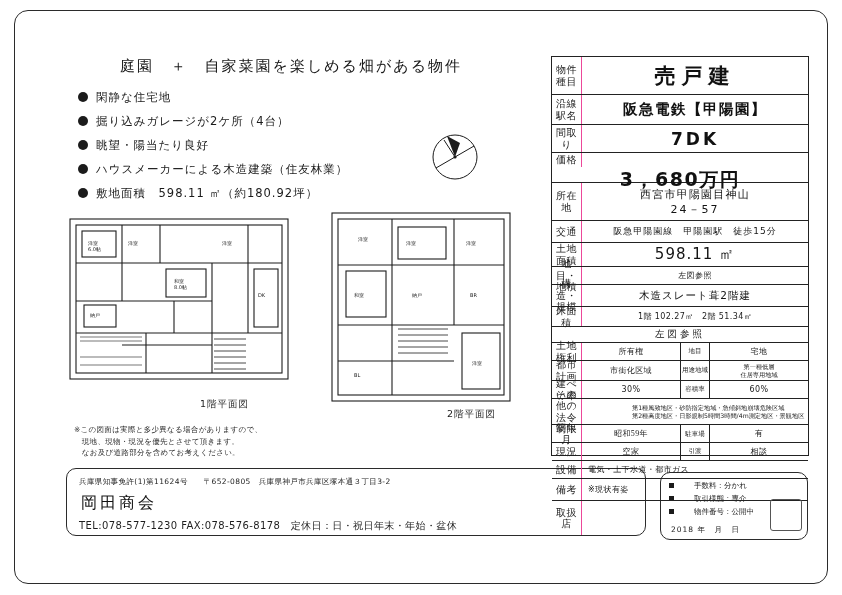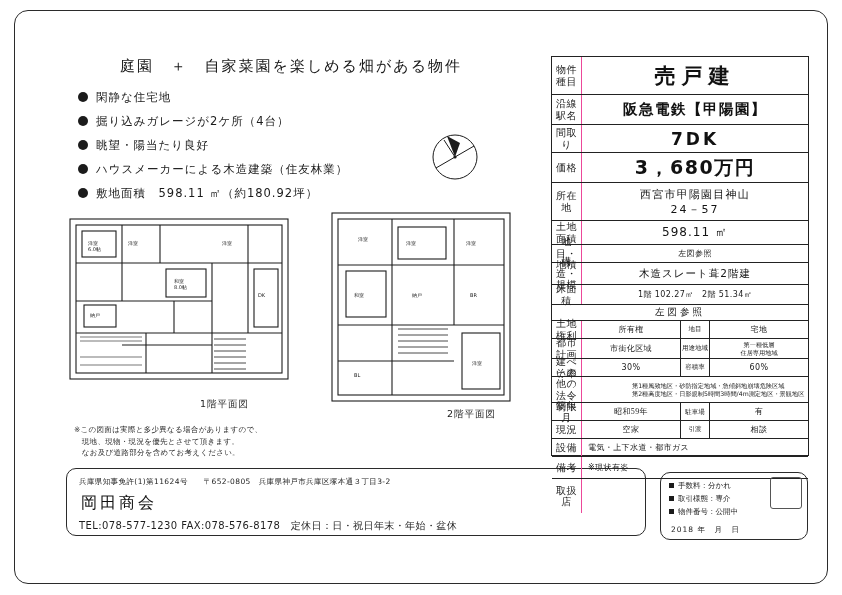--- a/index.html
+++ b/index.html
@@ -28,38 +28,38 @@
   
   .disclaimer{position:absolute;left:74px;top:424px;width:250px;font-size:7.5px;line-height:1.55;color:#2a2a2a;letter-spacing:.3px;}
 
   
   .company{position:absolute;left:66px;top:468px;width:580px;height:68px;border:1.2px solid #2b2b2b;border-radius:10px;box-sizing:border-box;}
   .company .lic{position:absolute;left:12px;top:8px;font-size:7.5px;letter-spacing:.4px;color:#1d1d1d;white-space:nowrap;}
   .company .name{position:absolute;left:14px;top:24px;font-size:16px;letter-spacing:3px;color:#111;font-family:"DejaVu Serif","Liberation Serif",serif;}
   .company .tel{position:absolute;left:12px;top:50px;font-size:10px;letter-spacing:.4px;color:#1d1d1d;white-space:nowrap;}
 
   .remarks{position:absolute;left:660px;top:472px;width:148px;height:68px;border:1.2px solid #2b2b2b;border-radius:10px;box-sizing:border-box;font-size:7.5px;line-height:1.75;padding:6px 0 0 8px;color:#1d1d1d;}
-  .remarks .rline{display:flex;align-items:center;white-space:nowrap;}
+  .remarks .rline{display:flex;align-items:center;white-space:nowrap;gap:16px;}
   .remarks .sq{display:inline-block;width:5px;height:5px;background:#1b1b1b;margin-right:4px;flex:none;}
   .remarks .date{margin-top:5px;letter-spacing:1px;padding-left:2px;}
 
   
   .spec{position:absolute;left:551px;top:56px;width:258px;height:400px;border:1.2px solid #222;box-sizing:border-box;background:#fff;}
   .row{display:flex;border-bottom:1px solid #222;box-sizing:border-box;}
   .row:last-child{border-bottom:none;}
   .lbl{width:30px;flex:none;border-right:1px solid #ec4899;display:flex;align-items:center;justify-content:center;text-align:center;font-size:10px;line-height:1.15;letter-spacing:.5px;color:#1c1c1c;box-sizing:border-box;padding:1px;}
   .val{flex:1;display:flex;align-items:center;justify-content:center;box-sizing:border-box;}
   .big-title{font-size:21px;letter-spacing:6px;font-family:"DejaVu Serif","Liberation Serif",serif;color:#111;font-weight:bold;}
   .line-title{font-size:14.5px;letter-spacing:1.5px;font-weight:bold;color:#111;}
   .madori{font-size:17px;letter-spacing:3px;font-weight:bold;color:#111;}
   .price{font-size:19px;letter-spacing:1.5px;font-weight:bold;color:#111;}
   .addr1{font-size:11px;letter-spacing:1.2px;color:#141414;}
   .addr2{font-size:11px;letter-spacing:2px;color:#141414;}
   .access{font-size:9px;letter-spacing:1px;color:#161616;}
-  .area-v{font-size:12px;letter-spacing:1px;color:#141414;}
+  .area-v{font-size:15px;letter-spacing:1px;color:#141414;}
   .ref{font-size:9.5px;letter-spacing:3px;color:#141414;}
   .struct{font-size:10.5px;letter-spacing:1px;color:#141414;}
   .small{font-size:8px;letter-spacing:.4px;color:#1a1a1a;}
   .xsmall{font-size:6.2px;letter-spacing:0;color:#1a1a1a;line-height:1.25;}
   .lbl2{width:30px;flex:none;border-right:1px solid #222;border-left:1px solid #222;display:flex;align-items:center;justify-content:center;text-align:center;font-size:6.5px;line-height:1.15;color:#1c1c1c;box-sizing:border-box;}
   .leftlines{width:100%;text-align:left;padding-left:6px;box-sizing:border-box;}
   .stamp{position:absolute;right:6px;bottom:4px;width:30px;height:30px;border:1px solid #555;border-radius:3px;}
 
   svg{display:block;}
 </style>
@@ -230,35 +230,41 @@
         </div>
     </div>
 
     <div class="row" style="height:28px;">
       <div class="lbl">間取り</div>
       <div class="val">
           <span class="madori">7DK</span>
         </div>
     </div>
 
-    <div class="row" style="height:30px;">
+    <div class="row" style="height:30px;flex-direction:column;">
       <div class="lbl">価格</div>
       <div class="val">
           <span class="price">3，680万円</span>
         </div>
     </div>
 
     <div class="row" style="height:38px;">
       <div class="lbl">所在地</div>
       <div class="val" style="flex-direction:column;justify-content:center;">
         <div class="addr1">西宮市甲陽園目神山</div>
         <div class="addr2">24－57</div>
       </div>
     </div>
 
+    <div class="row" style="height:22px;">
+      <div class="lbl">交通</div>
+      <div class="val">
+          <span class="access">阪急甲陽園線　甲陽園駅　徒歩15分</span>
+        </div>
+    </div>
 
     <div class="row" style="height:24px;">
       <div class="lbl">土地面積</div>
       <div class="val">
           <span class="area-v">598.11 ㎡</span>
         </div>
     </div>
 
     <div class="row" style="height:18px;">
       <div class="lbl">地目・地積</div>

